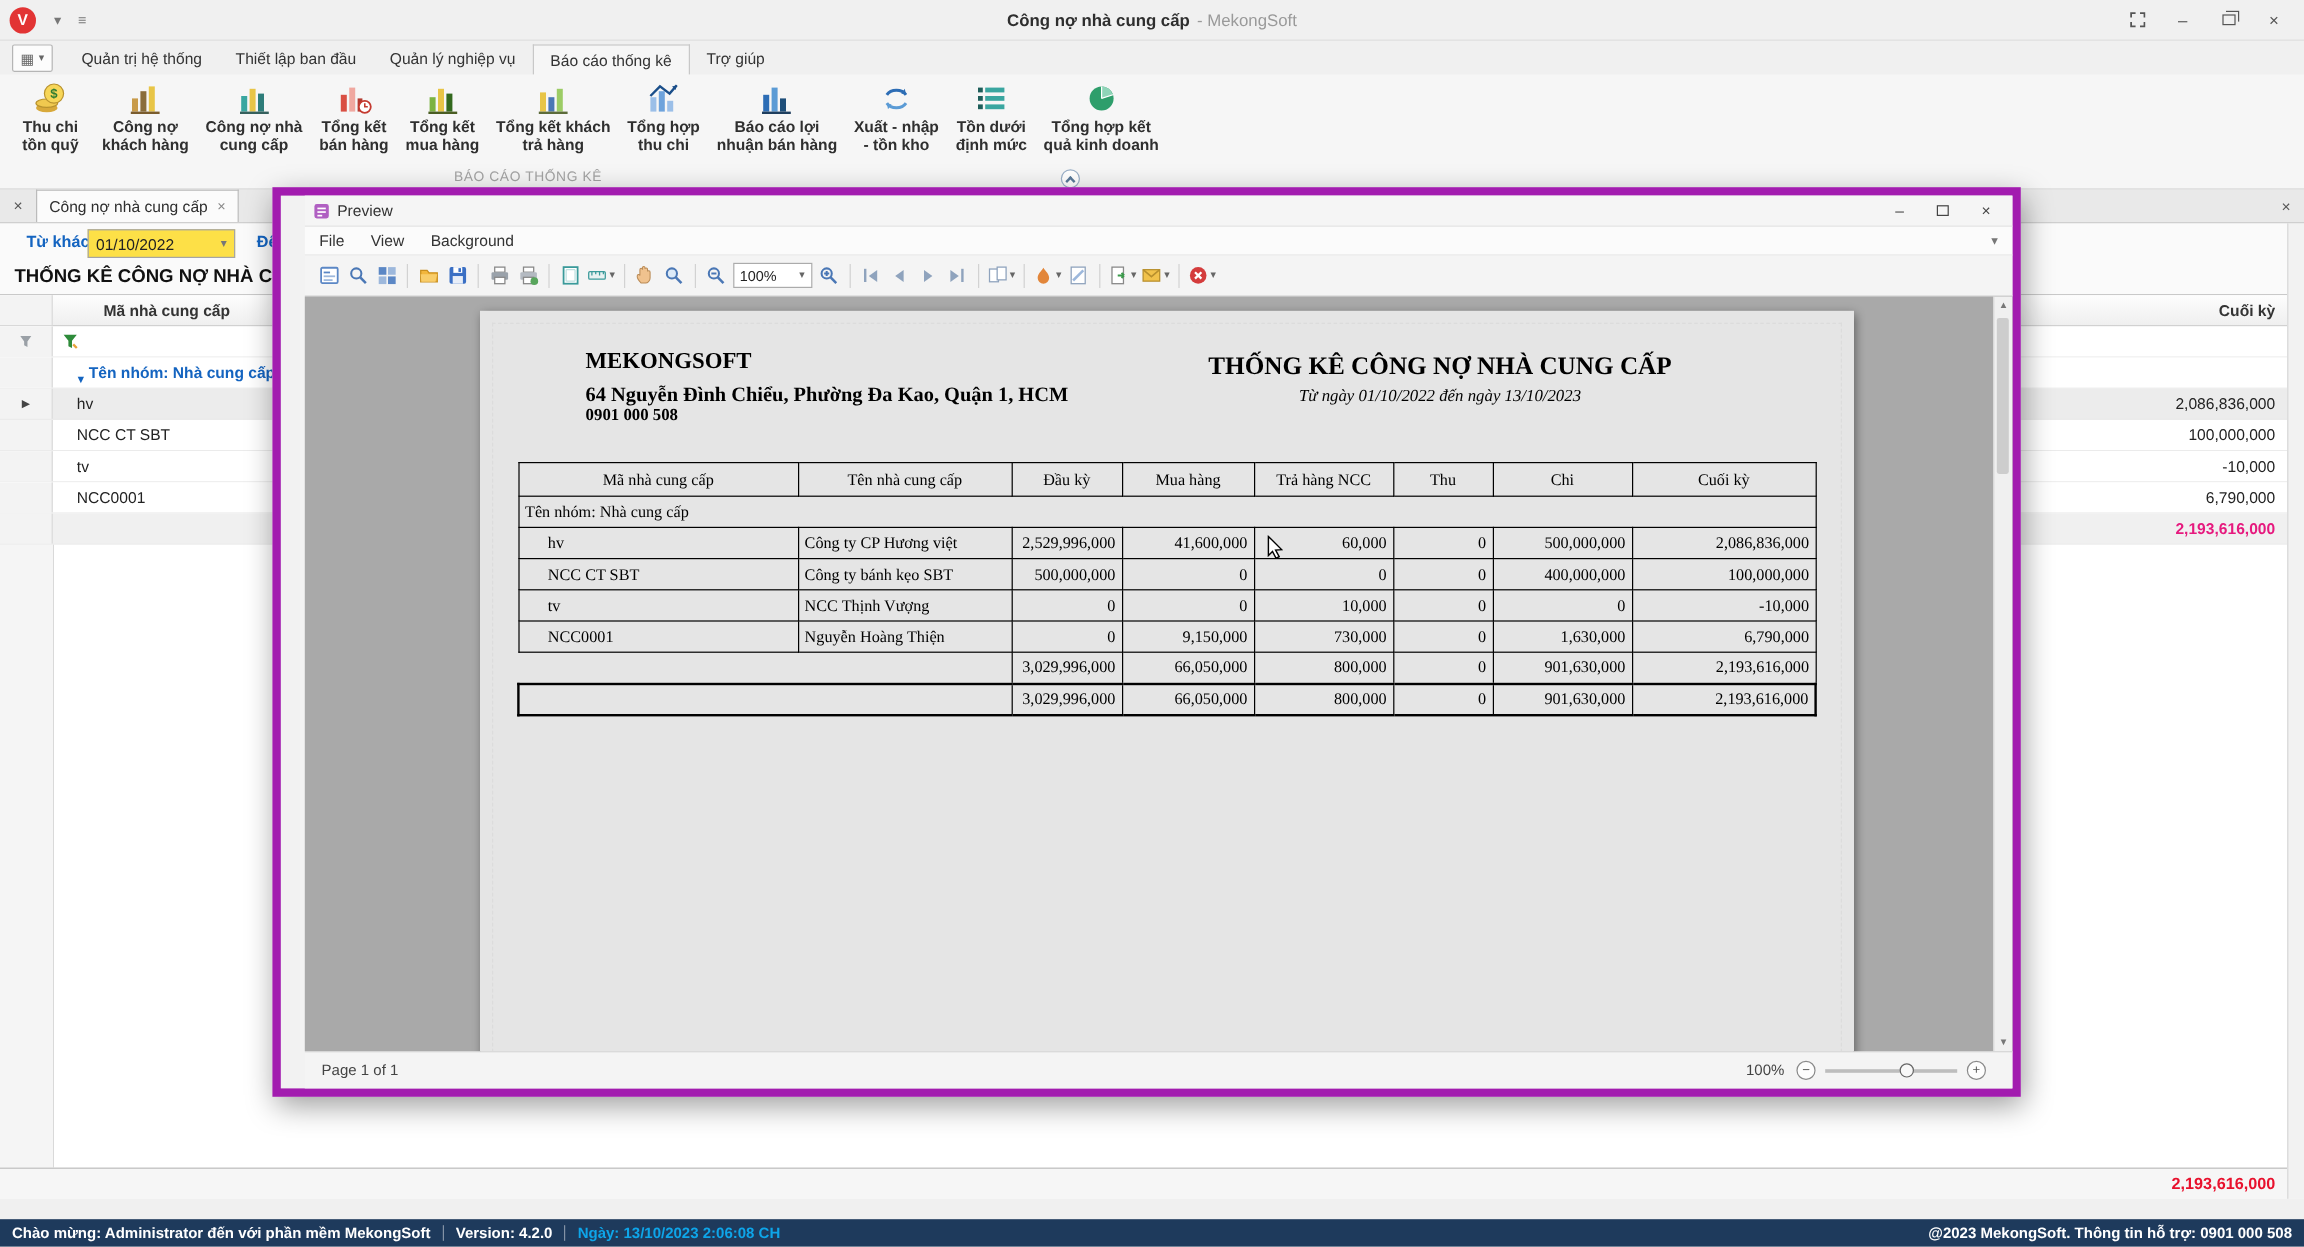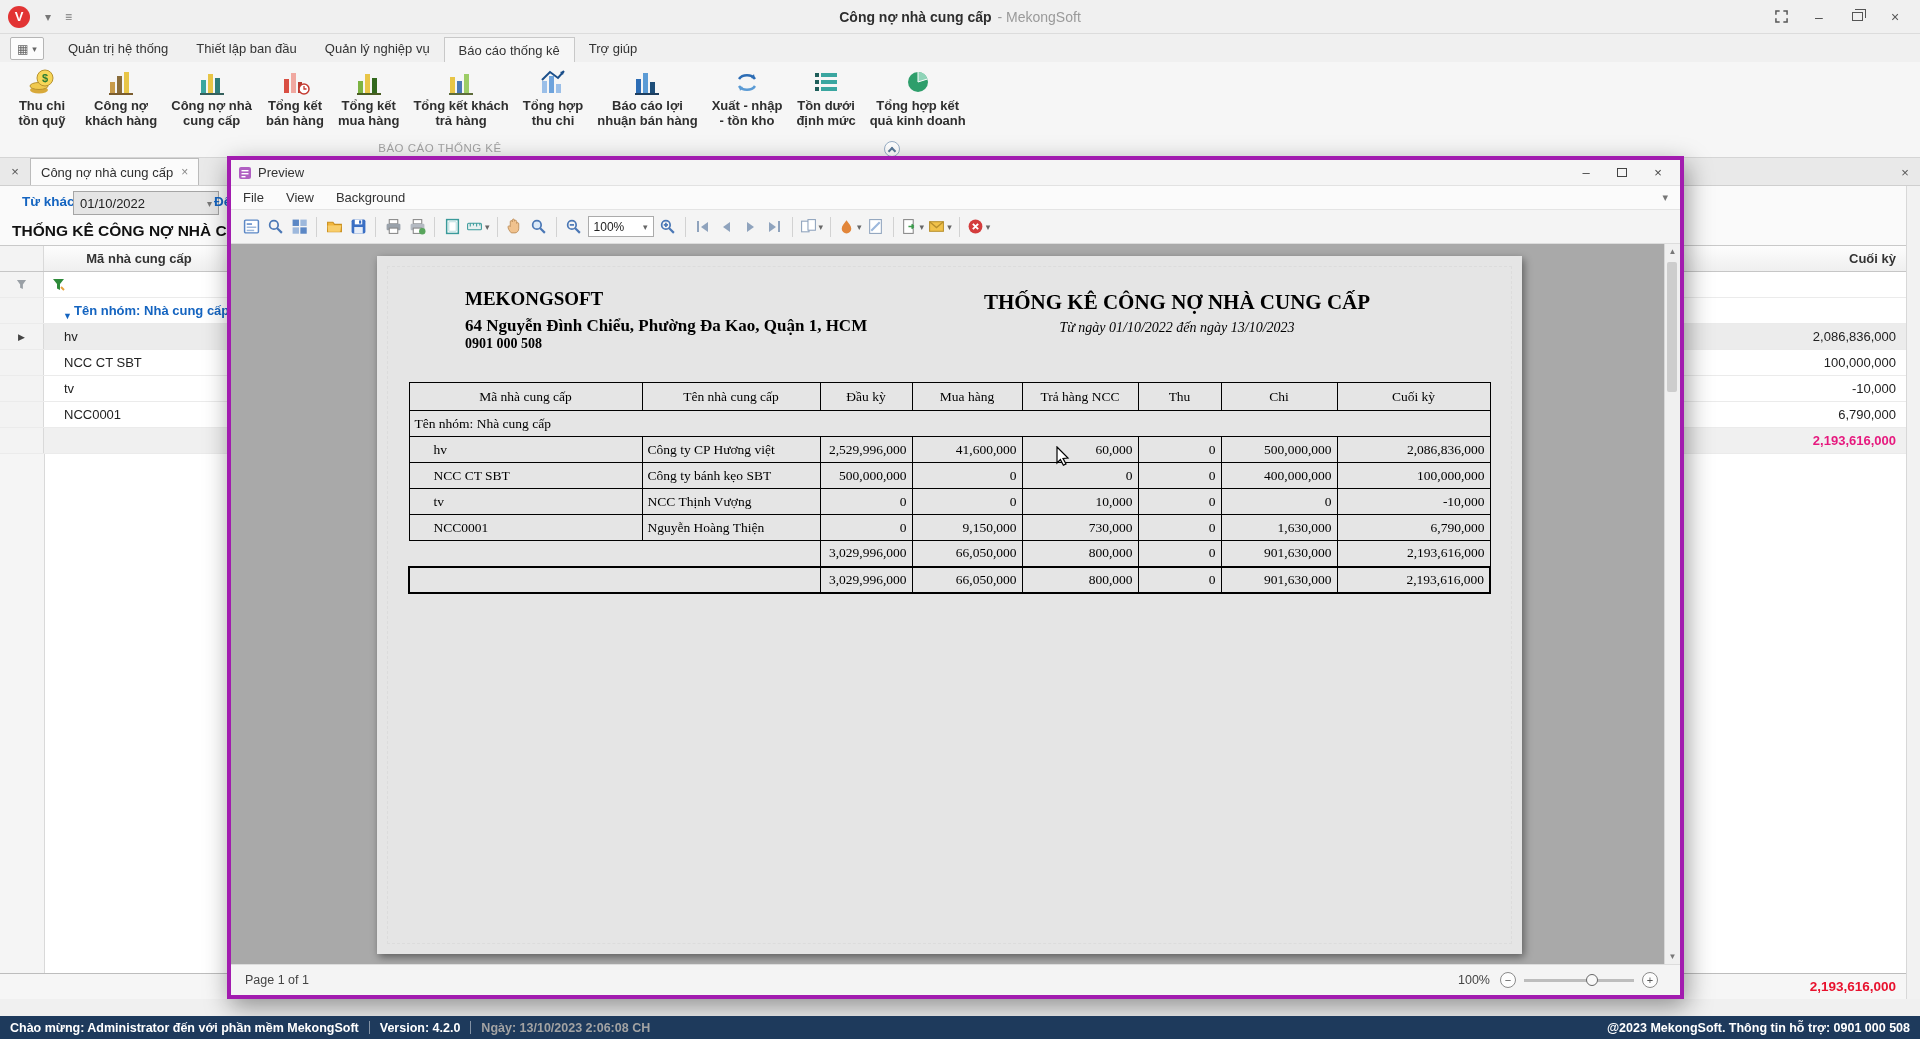--- a/index.html
+++ b/index.html
@@ -40,21 +40,21 @@
   .dt-close { width:22px; height:20px; display:flex; align-items:center; justify-content:center; color:#555; font-size:13px; }
   .dt-close.right { position:absolute; right:4px; top:4px; }
   .dtab { height:27px; margin-left:4px; background:#fbfbfb; border:1px solid #bbb; border-bottom:none; display:flex; align-items:center; gap:8px; padding:0 10px; font-size:13px; color:#2e2e2e; }
   .dtab .dt-x { color:#888; font-size:12px; }
 
   
   .main { position:absolute; left:0; top:186px; right:0; height:813px; background:#fafafa; z-index:1; }
   .flabel { position:absolute; top:8px; font-size:13.5px; font-weight:bold; color:#1464c0; }
   .flabel.from { left:22px; }
   .flabel.to { left:214px; }
-  .datebox { position:absolute; left:73px; top:5px; width:146px; height:24px; background:#e5e5e5; border:1px solid #a5a5a5; display:flex; align-items:center; padding:0 6px; font-size:13px; color:#222; }
+  .datebox { position:absolute; left:73px; top:5px; width:123px; height:24px; background:#fde047; border:1px solid #a5a5a5; display:flex; align-items:center; padding:0 6px; font-size:13px; color:#222; }
   .datebox .caret-g { margin-left:auto; color:#777; font-size:10px; }
   .gtitle { position:absolute; left:12px; top:36px; font-size:15.5px; font-weight:bold; color:#111; white-space:nowrap; }
 
   .grid { position:absolute; left:0; top:59px; right:14px; bottom:26px; display:flex; flex-direction:column; background:#fff; border-top:1px solid #c9c9c9; }
   .g-row { display:flex; height:26px; flex:0 0 26px; border-bottom:1px solid #ebebeb; background:#fff; font-size:13px; color:#222; }
   .g-ind { width:44px; background:#f3f3f3; border-right:1px solid #d9d9d9; display:flex; align-items:center; justify-content:center; font-size:9px; color:#444; }
   .g-code { width:190px; display:flex; align-items:center; padding-left:20px; }
   .g-fill { flex:1; }
   .g-close { width:225px; display:flex; align-items:center; justify-content:flex-end; padding-right:10px; }
   .g-row.header { background:linear-gradient(#fdfdfd,#efefef); border-bottom:1px solid #c6c6c6; font-weight:bold; color:#333; }
@@ -62,21 +62,21 @@
   .g-row.selected { background:#ececec; }
   .g-row.grp .g-grplabel { display:flex; align-items:center; gap:6px; padding-left:14px; color:#1464c0; font-weight:bold; flex:1; }
   .g-row.grp .g-grplabel .tri { font-size:9px; color:#1464c0; }
   .g-row.pink { background:#f0f0f0; }
   .g-row.pink .g-close { color:#e6197e; font-weight:bold; }
   .g-filler { flex:1 1 auto; background:linear-gradient(to right,#f5f5f5 44px,#d9d9d9 44px,#d9d9d9 45px,#fff 45px); }
   .gfooter { position:absolute; left:0; right:14px; bottom:0; height:26px; background:#f6f6f6; border-top:1px solid #bdbdbd; display:flex; align-items:center; justify-content:flex-end; padding-right:10px; font-size:13.5px; font-weight:bold; color:#e8112d; }
   .main-scroll { position:absolute; right:0; top:0; bottom:0; width:14px; background:#f2f2f2; border-left:1px solid #d8d8d8; }
 
   
-  .dialog { position:absolute; left:227px; top:156px; width:1457px; height:843px; background:#f2f2f2; border:4px solid #a21caf; box-shadow:3px 8px 24px rgba(0,0,0,.4); z-index:40; display:flex; flex-direction:column; }
+  .dialog { position:absolute; left:227px; top:156px; width:1457px; height:758px; background:#f2f2f2; border:7px solid #a21caf; box-shadow:3px 8px 24px rgba(0,0,0,.4); z-index:40; display:flex; flex-direction:column;padding-left:20px; }
   .dlg-title { height:26px; background:#f5f5f5; border-bottom:1px solid #e2e2e2; display:flex; align-items:center; padding:0 7px; }
   .dlg-title .dlabel { font-size:13px; color:#333; margin-left:6px; }
   .dlg-title .dbtns { margin-left:auto; display:flex; gap:14px; padding-right:4px; align-items:center; }
   .dbtn { width:22px; height:18px; display:flex; align-items:center; justify-content:center; color:#444; font-size:13px; }
   .ico-max { width:10px; height:9px; border:1px solid #444; }
   .dlg-menu { height:24px; background:#fbfbfb; border-bottom:1px solid #e4e4e4; display:flex; align-items:center; padding:0 12px; font-size:13px; color:#333; gap:22px; }
   .dlg-menu .mright { margin-left:auto; color:#777; font-size:11px; }
   .dlg-toolbar { height:34px; background:#f4f4f4; border-bottom:1px solid #dcdcdc; display:flex; align-items:center; padding:0 8px; }
   .tbtn { height:26px; min-width:24px; display:flex; align-items:center; justify-content:center; gap:2px; border-radius:2px; padding:0 2px; }
   .tbtn svg { width:17px; height:17px; }
@@ -119,21 +119,21 @@
   .ztrack { width:110px; height:3px; background:#bdbdbd; position:relative; }
   .zknob { position:absolute; left:62px; top:-5px; width:12px; height:12px; border:1.5px solid #666; border-radius:50%; background:#f8f8f8; }
   .zlbl { margin-right:2px; }
 
   
   .cursor { position:absolute; left:1055px; top:446px; z-index:90; }
 
   
   .statusbar { position:absolute; left:0; right:0; bottom:0; height:23px; background:#1e3a5c; color:#fff; display:flex; align-items:center; padding:0 10px; font-size:12.5px; font-weight:600; z-index:50; }
   .sb-sep { width:1px; height:13px; background:rgba(255,255,255,.45); margin:0 10px; }
-  .sb-date { color:#a3a3a3; }
+  .sb-date { color:#0ea5e9; }
   .sb-right { margin-left:auto; }
 </style>
 </head>
 <body>
 
 <div class="titlebar">
   <span class="logo">
       <span>V</span>
     </span>
   <span class="tb-glyph">▾</span>

